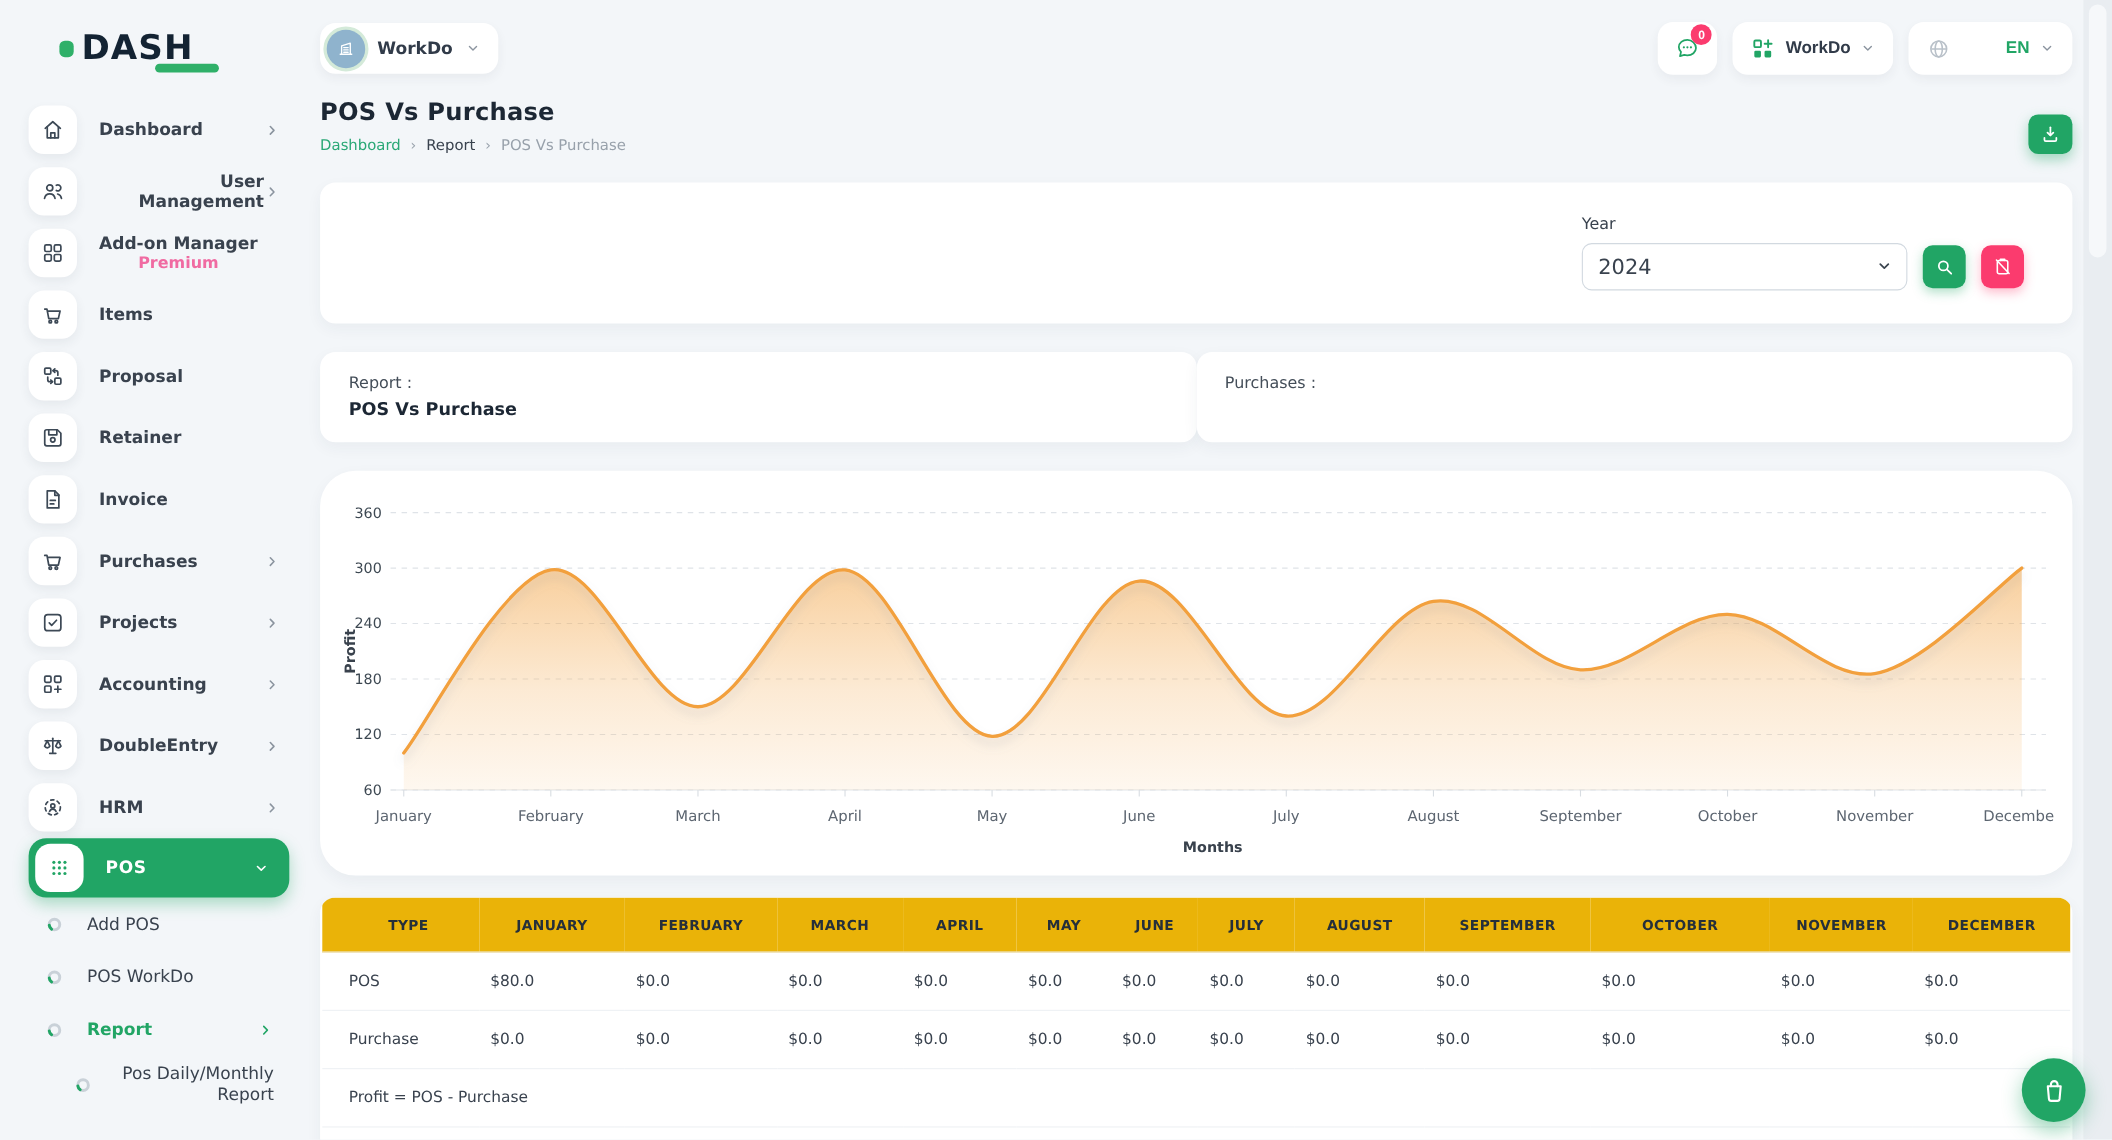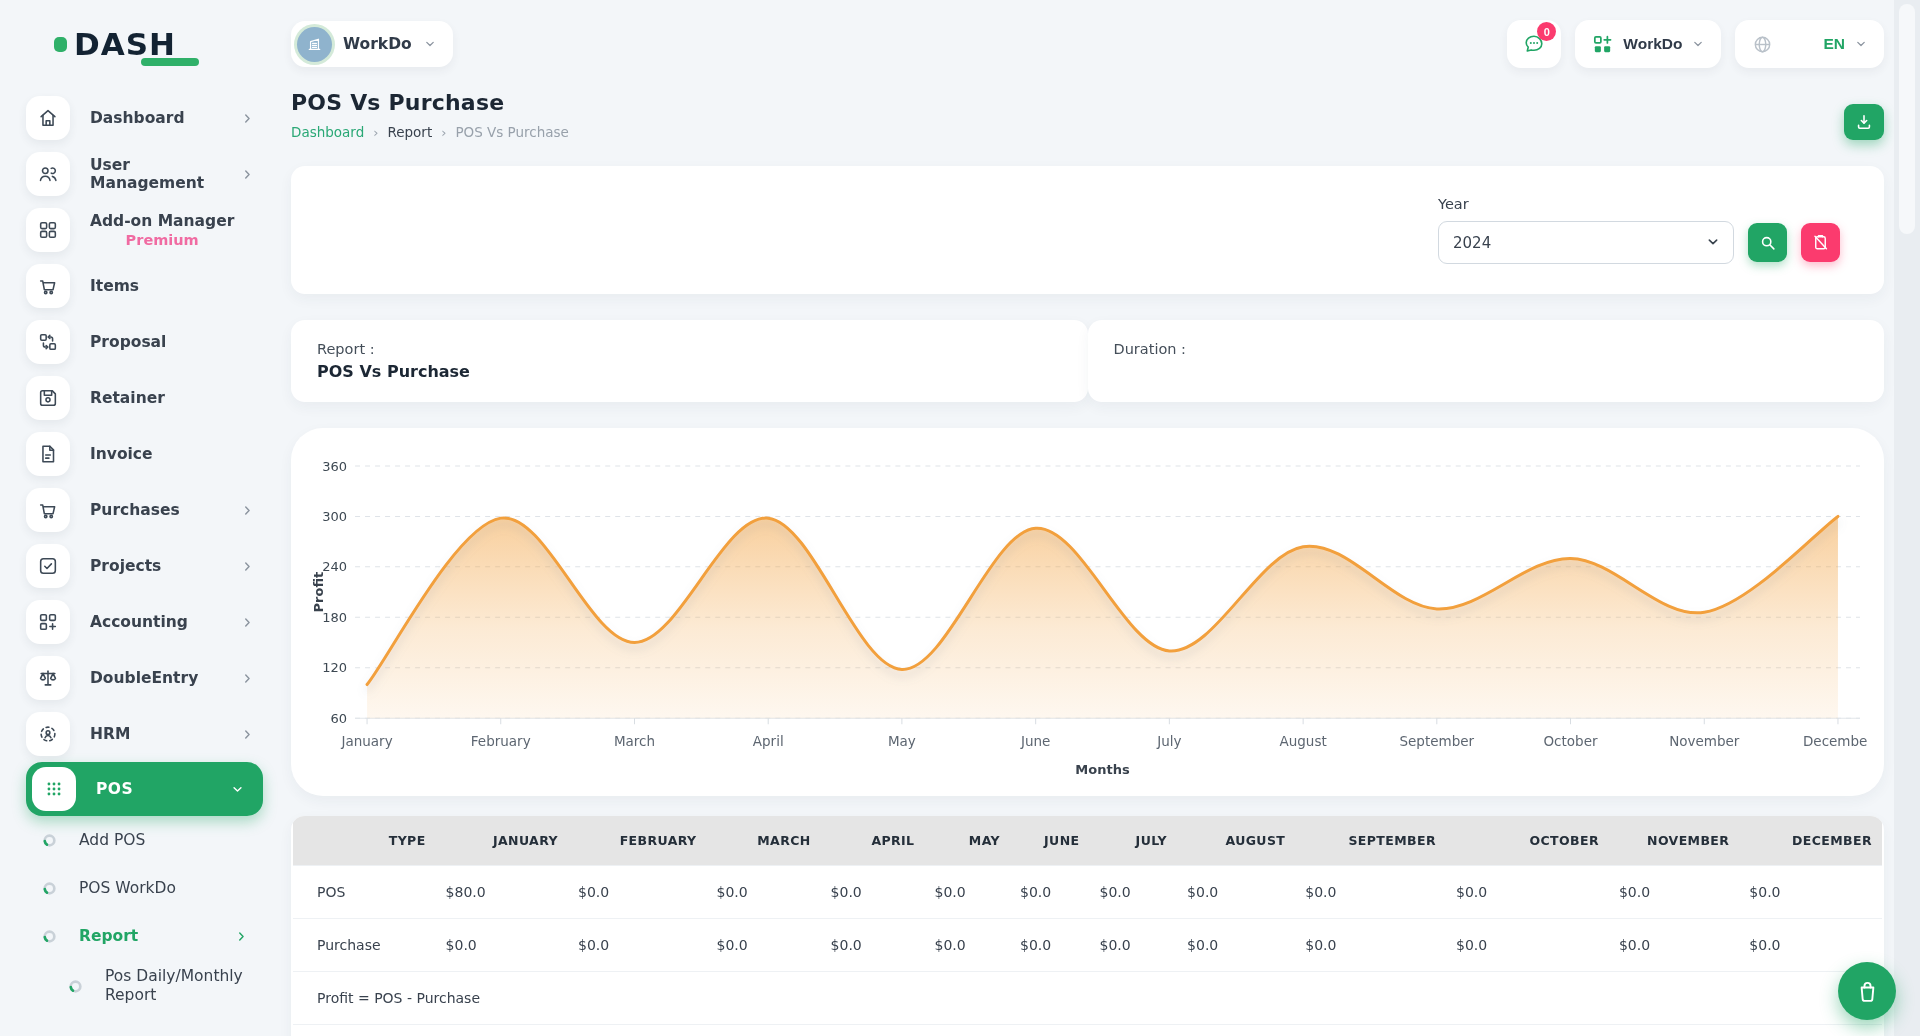--- a/index.html
+++ b/index.html
@@ -6,21 +6,21 @@
   html,body { margin:0; padding:0; }
   body {
     width:1920px; height:1036px; overflow:hidden;
     background:#f3f6f9;
     font-family:"DejaVu Sans","Liberation Sans",sans-serif;
     color:#39424e;
   }
   .app { display:flex; width:100%; height:100%; position:relative; }
 
   
-  .sidebar { width:285px; flex:none; padding:24px 0 0 26px; }
+  .sidebar { width:285px; flex:none; padding:24px 0 0 26px;text-align:right; }
   .logo { display:flex; align-items:center; gap:7px; height:40px; margin-left:28px; margin-bottom:26px; }
   .logo-dot { width:13px; height:15px; border-radius:5px; background:#2fb069; }
   .logo-text { font-size:31px; font-weight:bold; letter-spacing:1px; color:#132333; position:relative; line-height:1; }
   .logo-dash { position:absolute; right:-26px; top:14px; width:58px; height:8px; border-radius:4px; background:#2fb069; }
   .nav-row { display:flex; align-items:center; height:56px; padding-right:30px; }
   .icon-box { width:44px; height:44px; flex:none; background:#ffffff; border-radius:14px;
               box-shadow:0 4px 10px rgba(45,58,75,.07); display:flex; align-items:center; justify-content:center; color:#3d4956; }
   .icon-box svg { width:22px; height:22px; }
   .nav-text { margin-left:20px; display:flex; flex-direction:column; align-items:center; }
   .nav-label { font-size:15.5px; font-weight:600; color:#39424e; }
@@ -76,39 +76,39 @@
   .download-btn svg { width:20px; height:20px; color:#fff; }
 
   .card { background:#fff; border-radius:14px; box-shadow:0 5px 14px rgba(45,58,75,.05); }
 
   .filter-card { margin-top:26px; height:128px; display:flex; justify-content:flex-end; align-items:center; padding:0 44px 0 30px; }
   .filter-group { display:flex; align-items:flex-end; gap:14px; }
   .year-block { display:flex; flex-direction:column; }
   .year-label { font-size:14.5px; color:#39424e; margin-bottom:9px; }
   .select-wrap { position:relative; width:296px; }
   .select-wrap select { width:100%; height:43px; border:1px solid #d2d9e0; border-radius:9px; background:#fff;
-      font-size:15px; color:#39424e; padding:0 36px 0 14px; appearance:none; -webkit-appearance:none; font-family:inherit; }
+      font-size:19px; color:#39424e; padding:0 36px 0 14px; appearance:none; -webkit-appearance:none; font-family:inherit; }
   .select-wrap .sel-chev { position:absolute; right:13px; top:13px; pointer-events:none; color:#3a444f; display:flex; }
   .select-wrap .sel-chev svg { width:16px; height:16px; }
   .sq-btn { width:39px; height:39px; border-radius:9px; border:none; cursor:pointer; display:flex; align-items:center; justify-content:center; margin-bottom:2px; }
   .sq-btn svg { width:19px; height:19px; color:#fff; }
   .sq-btn.search { background:#21a565; box-shadow:0 4px 10px rgba(33,165,101,.35); }
   .sq-btn.reset { background:#fb3b6e; box-shadow:0 4px 10px rgba(251,59,110,.35); }
 
   .info-row { display:flex; margin-top:26px; }
   .info-card { flex:1; padding:21px 26px; }
   .info-label { font-size:14.5px; color:#444e59; }
   .info-value { font-size:16px; font-weight:bold; color:#1c2734; margin-top:5px; }
 
   .chart-card { margin-top:26px; padding:22px 16px 14px 16px;border-radius:32px; }
   .chart-card svg { display:block; width:100%; }
 
   .table-card { margin-top:20px; padding:0 2px; overflow:hidden; }
   table.report { width:100%; border-collapse:collapse; table-layout:fixed; }
-  table.report th { background:#e5e5e5; text-align:right; font-size:12.5px; letter-spacing:.4px; color:#252f3a;
+  table.report th { background:#eab308; text-align:center; font-size:12.5px; letter-spacing:.4px; color:#252f3a;
                     padding:17px 10px; font-weight:bold; text-transform:uppercase; }
   table.report td { font-size:14px; color:#39424e; padding:18px 10px; border-top:1px solid #eef1f4; }
   table.report th:first-child, table.report td:first-child { padding-left:24px; }
   table.report tr.profit-row td:first-child { font-weight:bold; color:#1c2734; }
 
   .fab { position:absolute; right:24px; bottom:16px; width:58px; height:58px; border-radius:50%; background:#21a565; border:none;
          cursor:pointer; display:flex; align-items:center; justify-content:center; box-shadow:0 8px 18px rgba(33,165,101,.45); }
   .fab svg { width:27px; height:27px; color:#fff; }
 
   .scroll-gutter { position:absolute; right:0; top:0; width:26px; height:100%; background:#e9edf1; }
@@ -500,21 +500,21 @@
         </button>
       </div>
     </section>
 
     <div class="info-row">
       <section class="card info-card">
         <div class="info-label">Report :</div>
         <div class="info-value">POS Vs Purchase</div>
       </section>
       <section class="card info-card">
-        <div class="info-label">Duration :</div>
+        <div class="info-label">Purchases :</div>
       </section>
     </div>
 
     <section class="card chart-card">
       <svg id="chart-svg" viewBox="0 0 1560 332">
           <defs>
             <linearGradient id="ag" x1="0" y1="0" x2="0" y2="1">
       <stop offset="0" stop-color="#f2a03c" stop-opacity="0.5"></stop>
       <stop offset="0.55" stop-color="#f2a03c" stop-opacity="0.22"></stop>
       <stop offset="1" stop-color="#f2a03c" stop-opacity="0.08"></stop>

